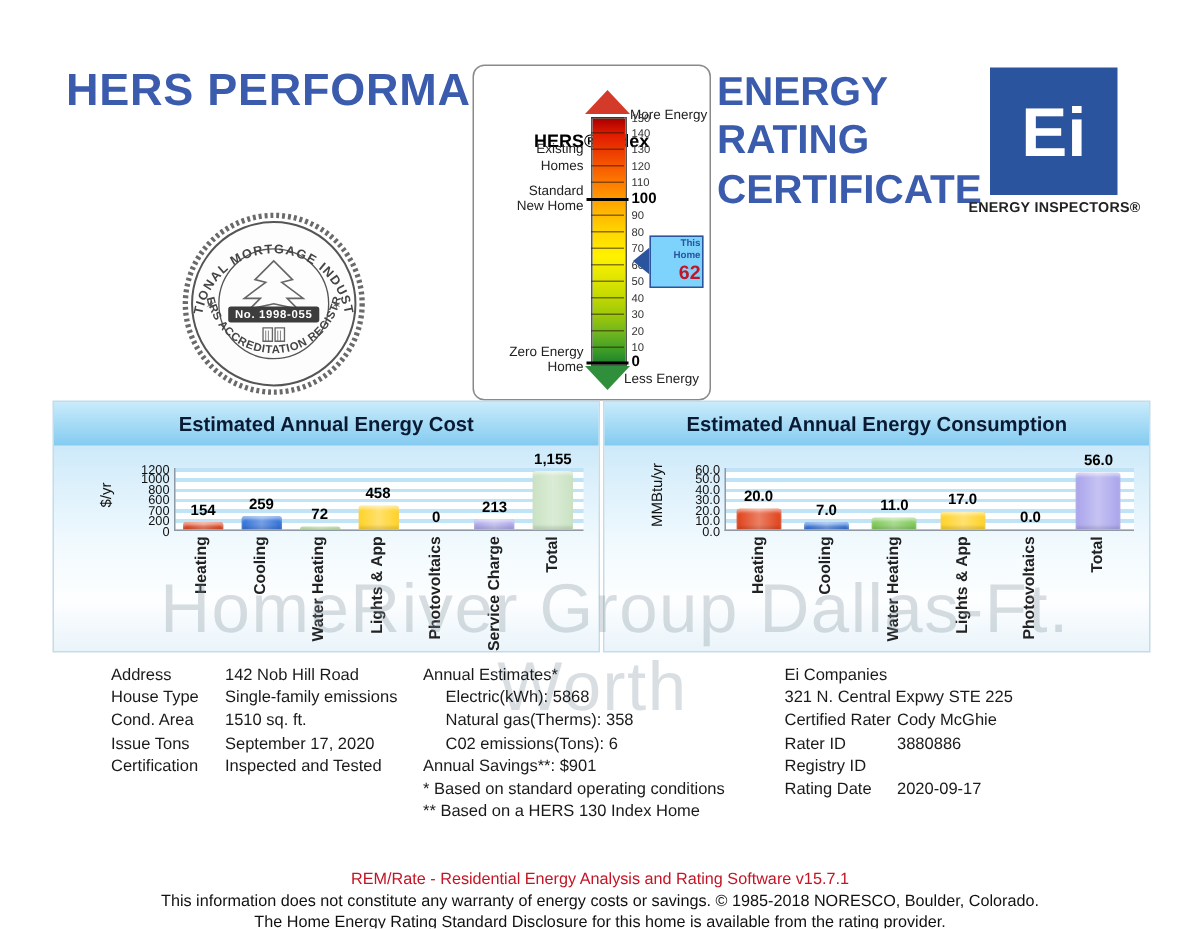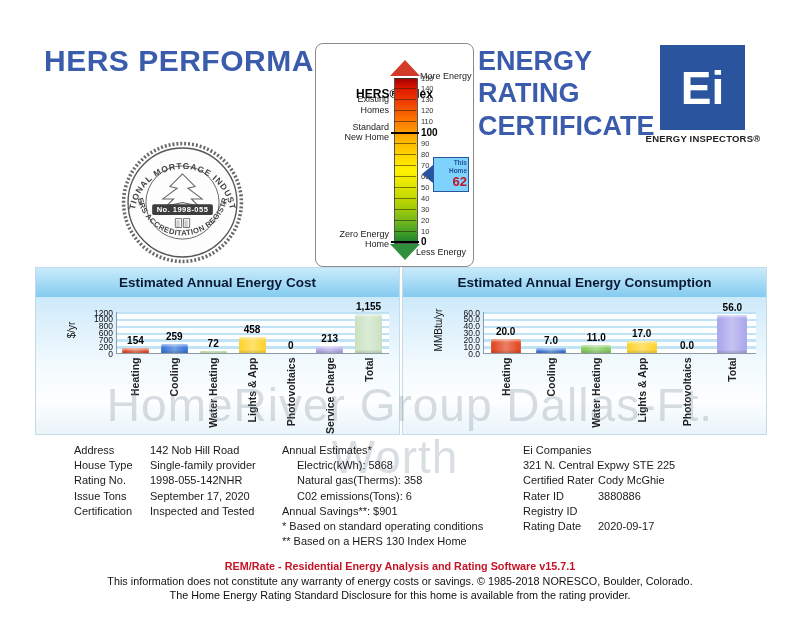--- a/index.html
+++ b/index.html
@@ -61,21 +61,21 @@
   .info-row{display:flex;line-height:15.2px;}
   .info-left{left:38px;top:443px;width:235px;margin-left:36px;}
   .info-left .lbl{width:76px;flex:none;}
   .info-mid{left:282px;top:443px;width:235px;}
   .info-mid .indent{padding-left:15px;}
   .info-right{left:523px;top:443px;width:250px;}
   .info-right .lbl{width:75px;flex:none;}
 
   
   .footer{left:0;top:559px;width:800px;text-align:center;line-height:14.5px;font-size:10.8px;color:#111;}
-  .footer .red{color:#c41425;font-weight:bold;}
+  .footer .red{color:#c41425;font-weight:normal;margin-top:20px;}
 </style>
 </head>
 <body>
 
 <div class="page">
 
   <div class="abs main-title">HERS PERFORMANCE</div>
 
   <svg class="abs seal" viewBox="0 0 140 140">
     <circle cx="70" cy="70" r="66" fill="none" stroke="#6a6a6a" stroke-width="4" stroke-dasharray="2.2 2.2"></circle>
@@ -231,25 +231,25 @@
   <div class="abs wm wm2">Worth</div>
   <div class="abs wm wm1">HomeRiver Group Dallas-Ft.</div>
 
   <div class="abs details info-left" id="info-left">
       <div class="info-row">
         <span class="lbl">Address</span>
         <span class="val">142 Nob Hill Road</span>
       </div>
       <div class="info-row">
         <span class="lbl">House Type</span>
-        <span class="val">Single-family provider</span>
-      </div>
-      <div class="info-row">
-        <span class="lbl">Rating No.</span>
-        <span class="val">1998-055-142NHR</span>
+        <span class="val">Single-family emissions</span>
+      </div>
+      <div class="info-row">
+        <span class="lbl">Cond. Area</span>
+        <span class="val">1510 sq. ft.</span>
       </div>
       <div class="info-row">
         <span class="lbl">Issue Tons</span>
         <span class="val">September 17, 2020</span>
       </div>
       <div class="info-row">
         <span class="lbl">Certification</span>
         <span class="val">Inspected and Tested</span>
       </div>
     </div>

